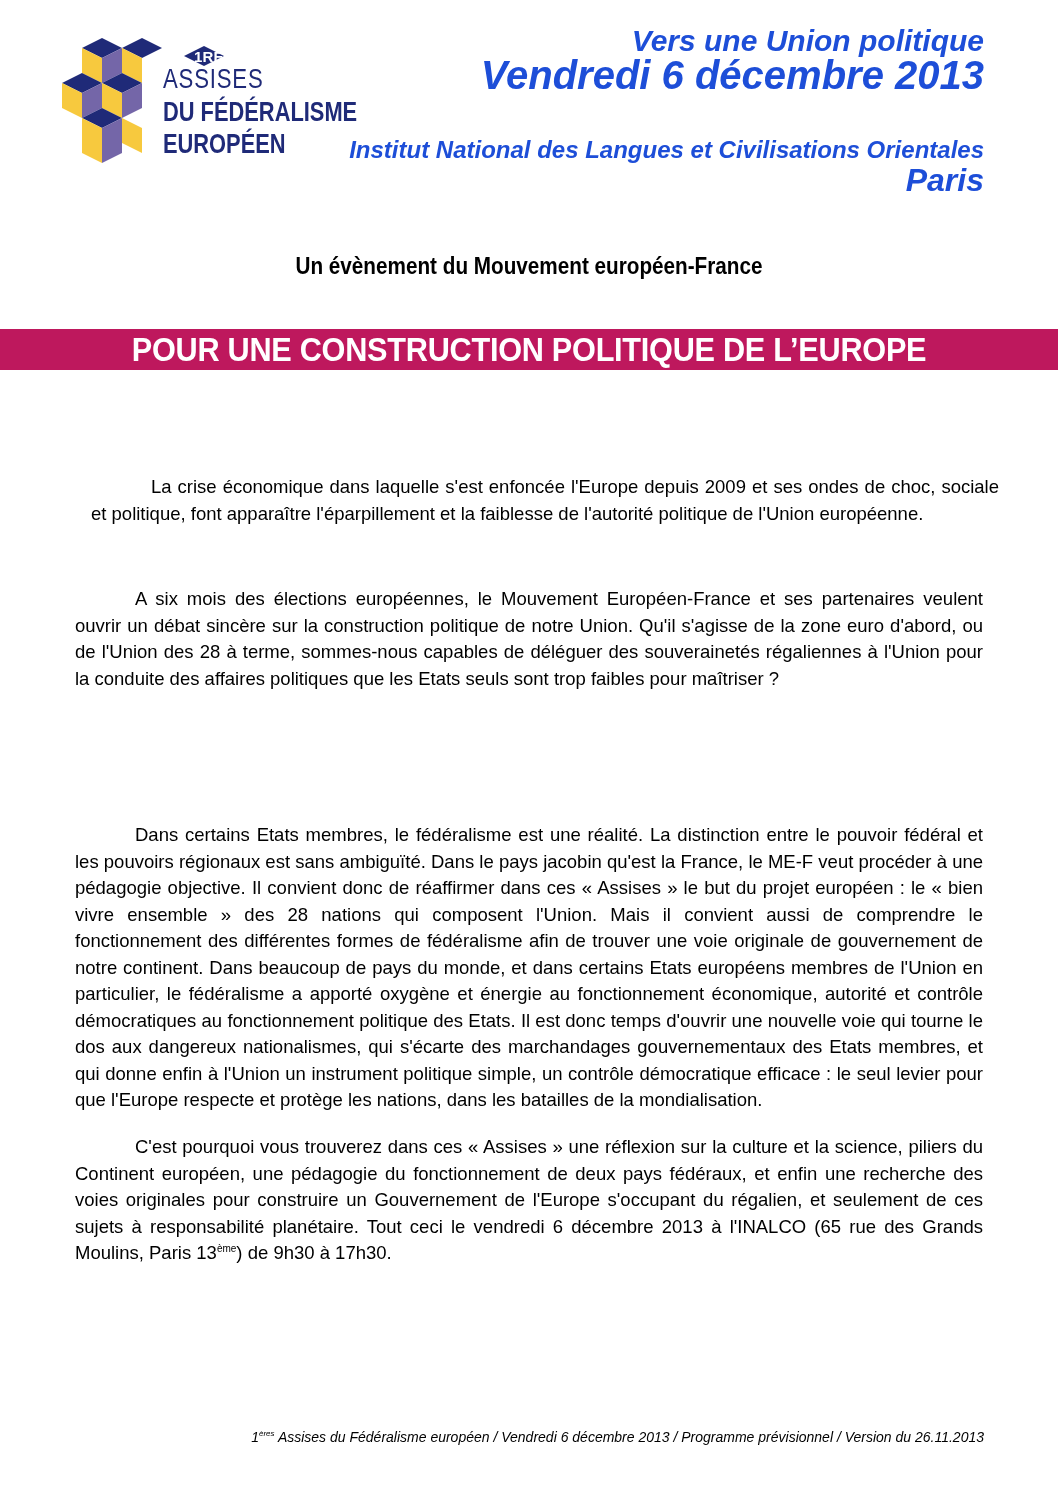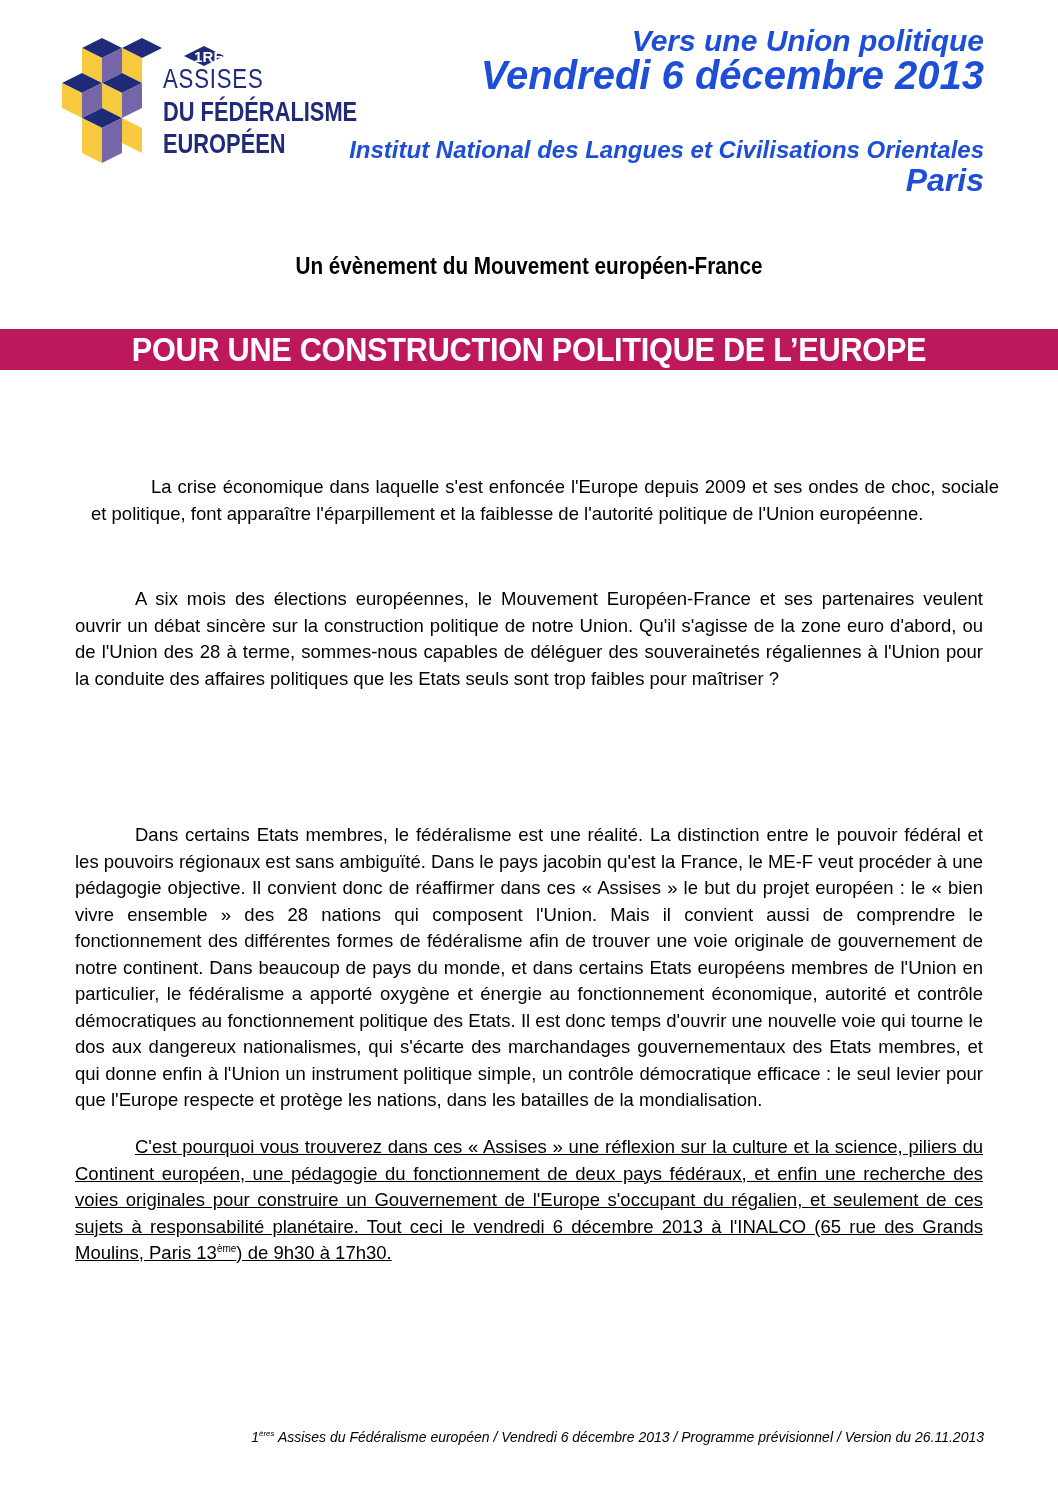--- a/index.html
+++ b/index.html
@@ -21,21 +21,21 @@
 
   .event { position: absolute; left: 0; width: 1058px; top: 253px; text-align: center; font-size: 23px; font-weight: bold; transform: scaleX(0.9); }
 
   .banner { position: absolute; left: 0; top: 329px; width: 1058px; height: 41px; background: #be185d; }
   .banner-text { position: absolute; left: 0; width: 1058px; top: 0; text-align: center; color: #fff; font-size: 33px; line-height: 41px; font-weight: bold; letter-spacing: -0.3px; transform: scaleX(0.93); }
 
   .para { position: absolute; left: 75px; width: 908px; font-size: 18.5px; line-height: 26.5px; text-align: justify; text-indent: 60px; transform-origin: left; }
   .p1 { top: 458px; }
   .p2 { top: 586px; }
   .p3 { top: 822px; }
-  .p4 { top: 1134px; text-decoration: underline; }
+  .p4 { top: 1134px; }
   sup { font-size: 10px; line-height: 0; }
 
   .footer { position: absolute; right: 74px; top: 1429px; font-size: 14px; font-style: italic; white-space: nowrap; margin-left: 24px; }
   .footer sup { font-size: 8px; }
 </style>
 </head>
 <body>
 
 <div class="logo">
   <svg width="100" height="140" viewBox="0 0 100 140">

